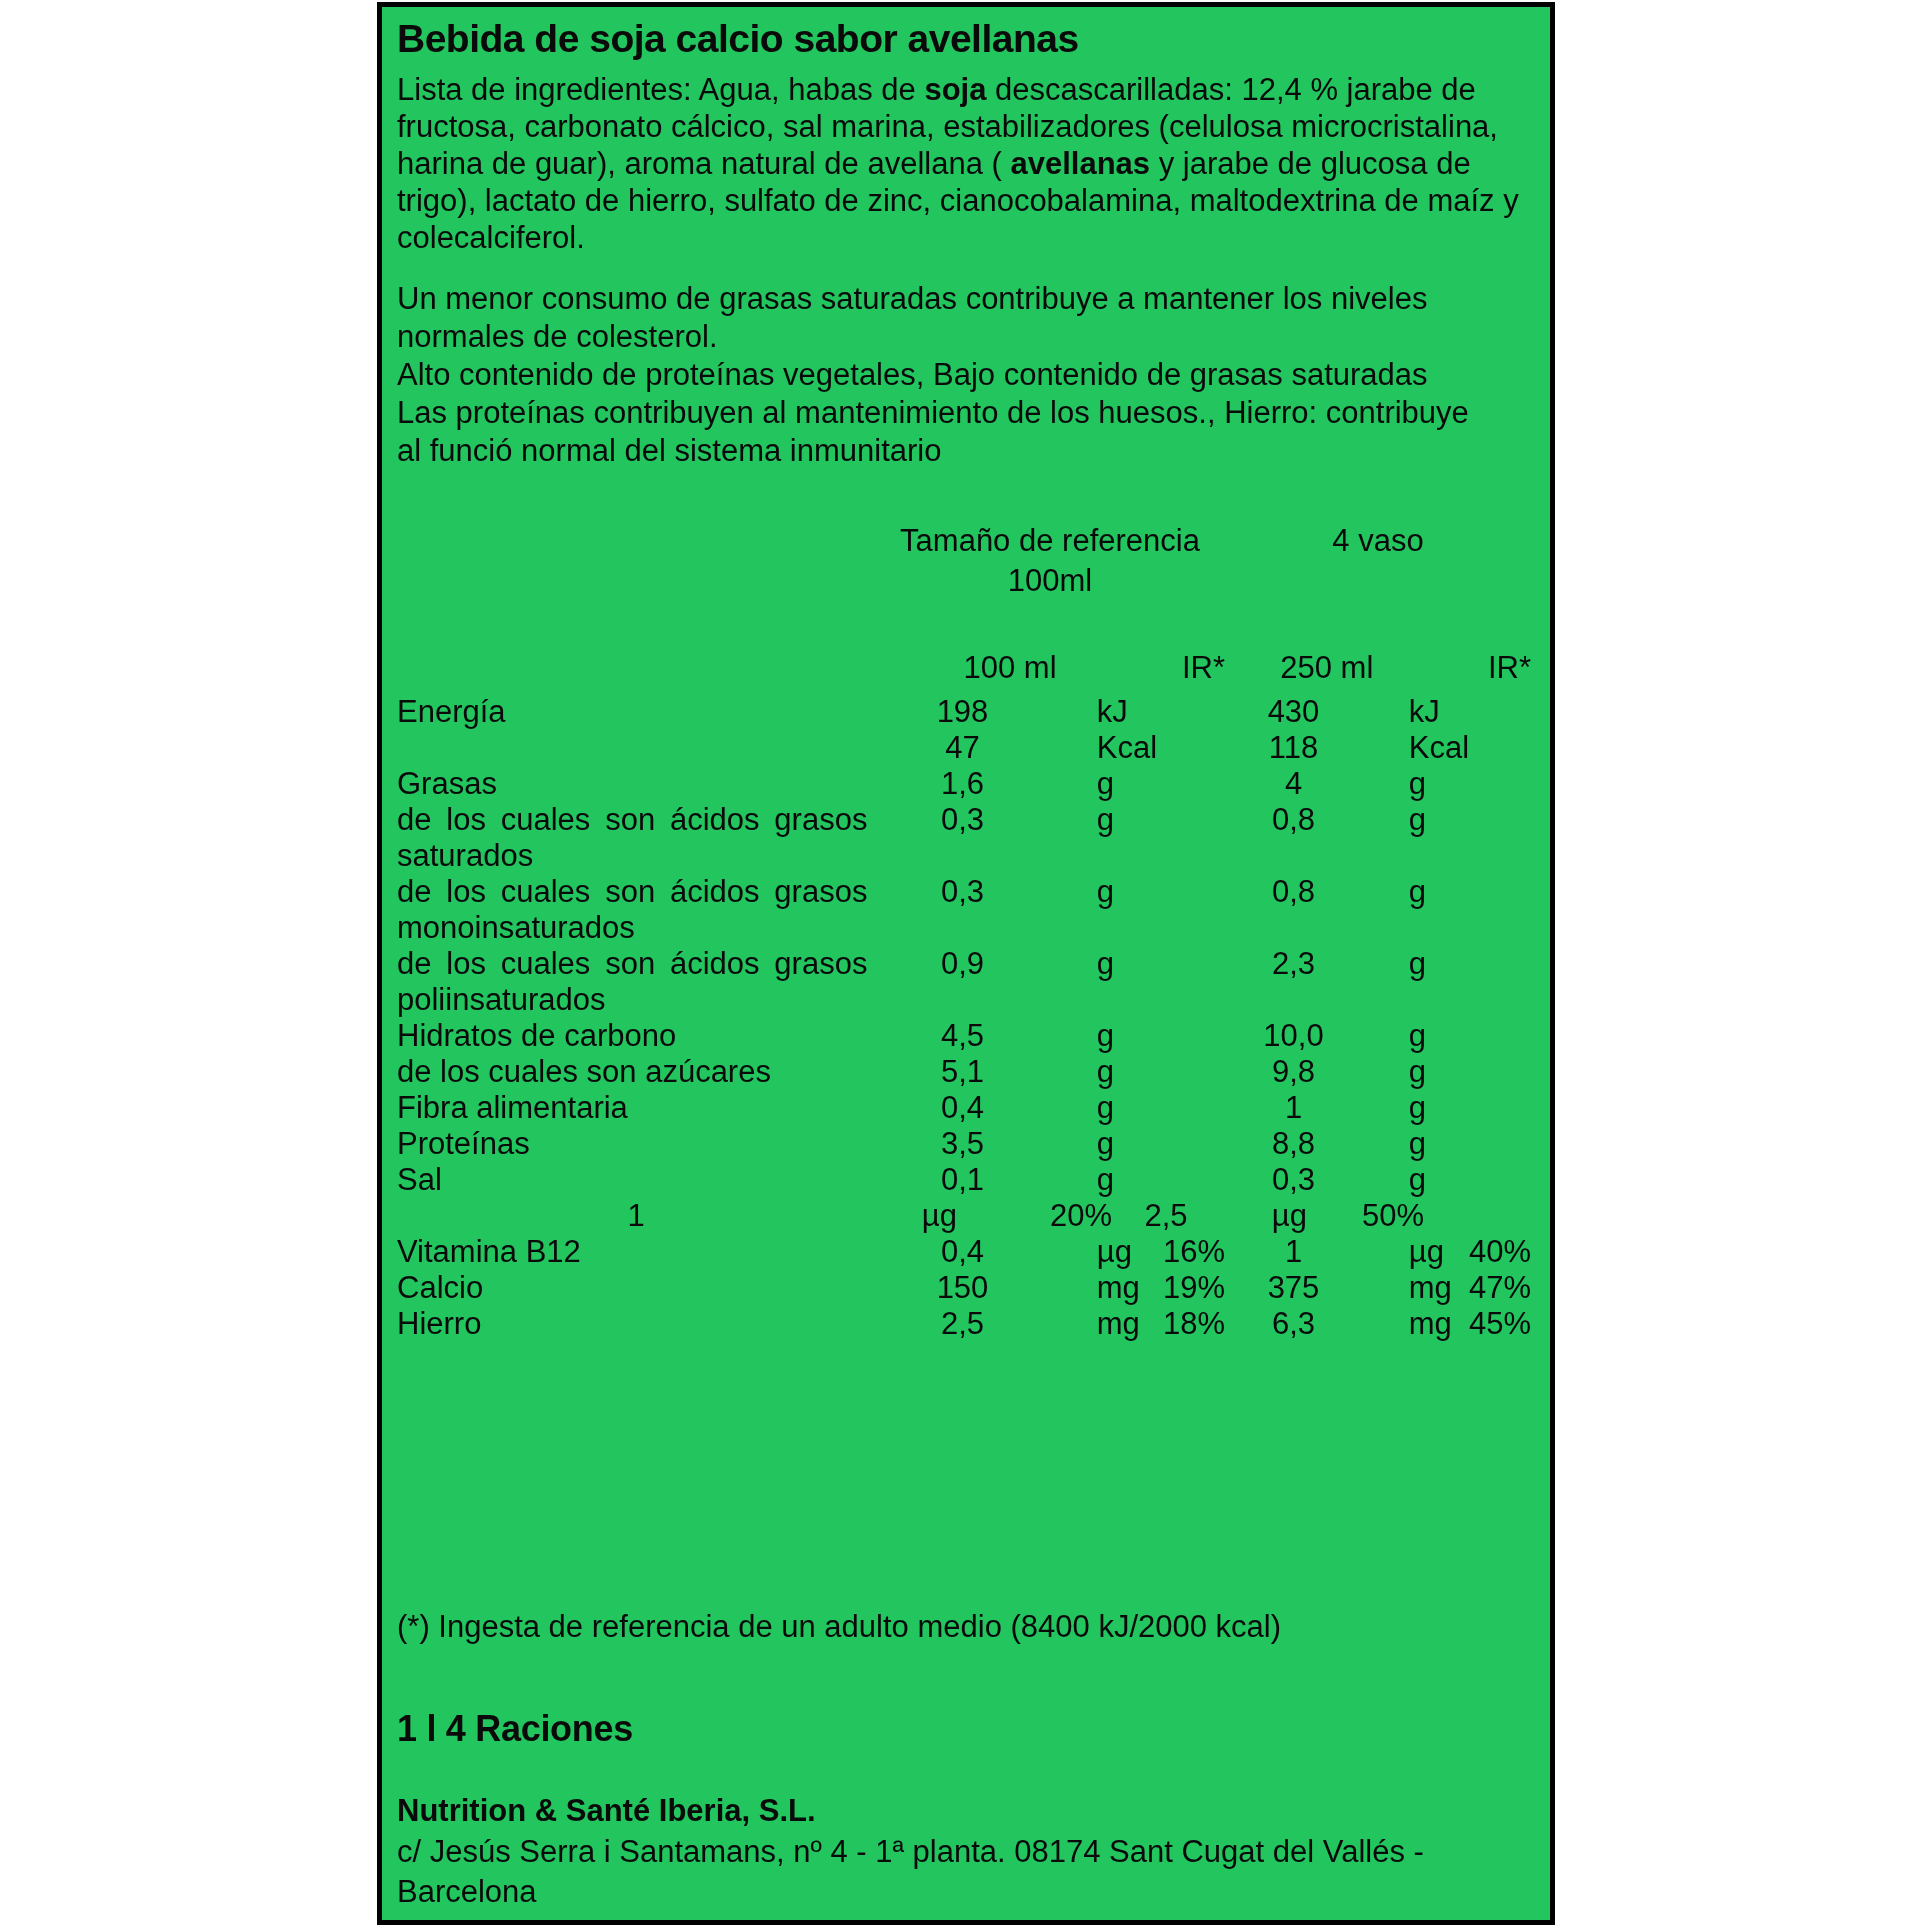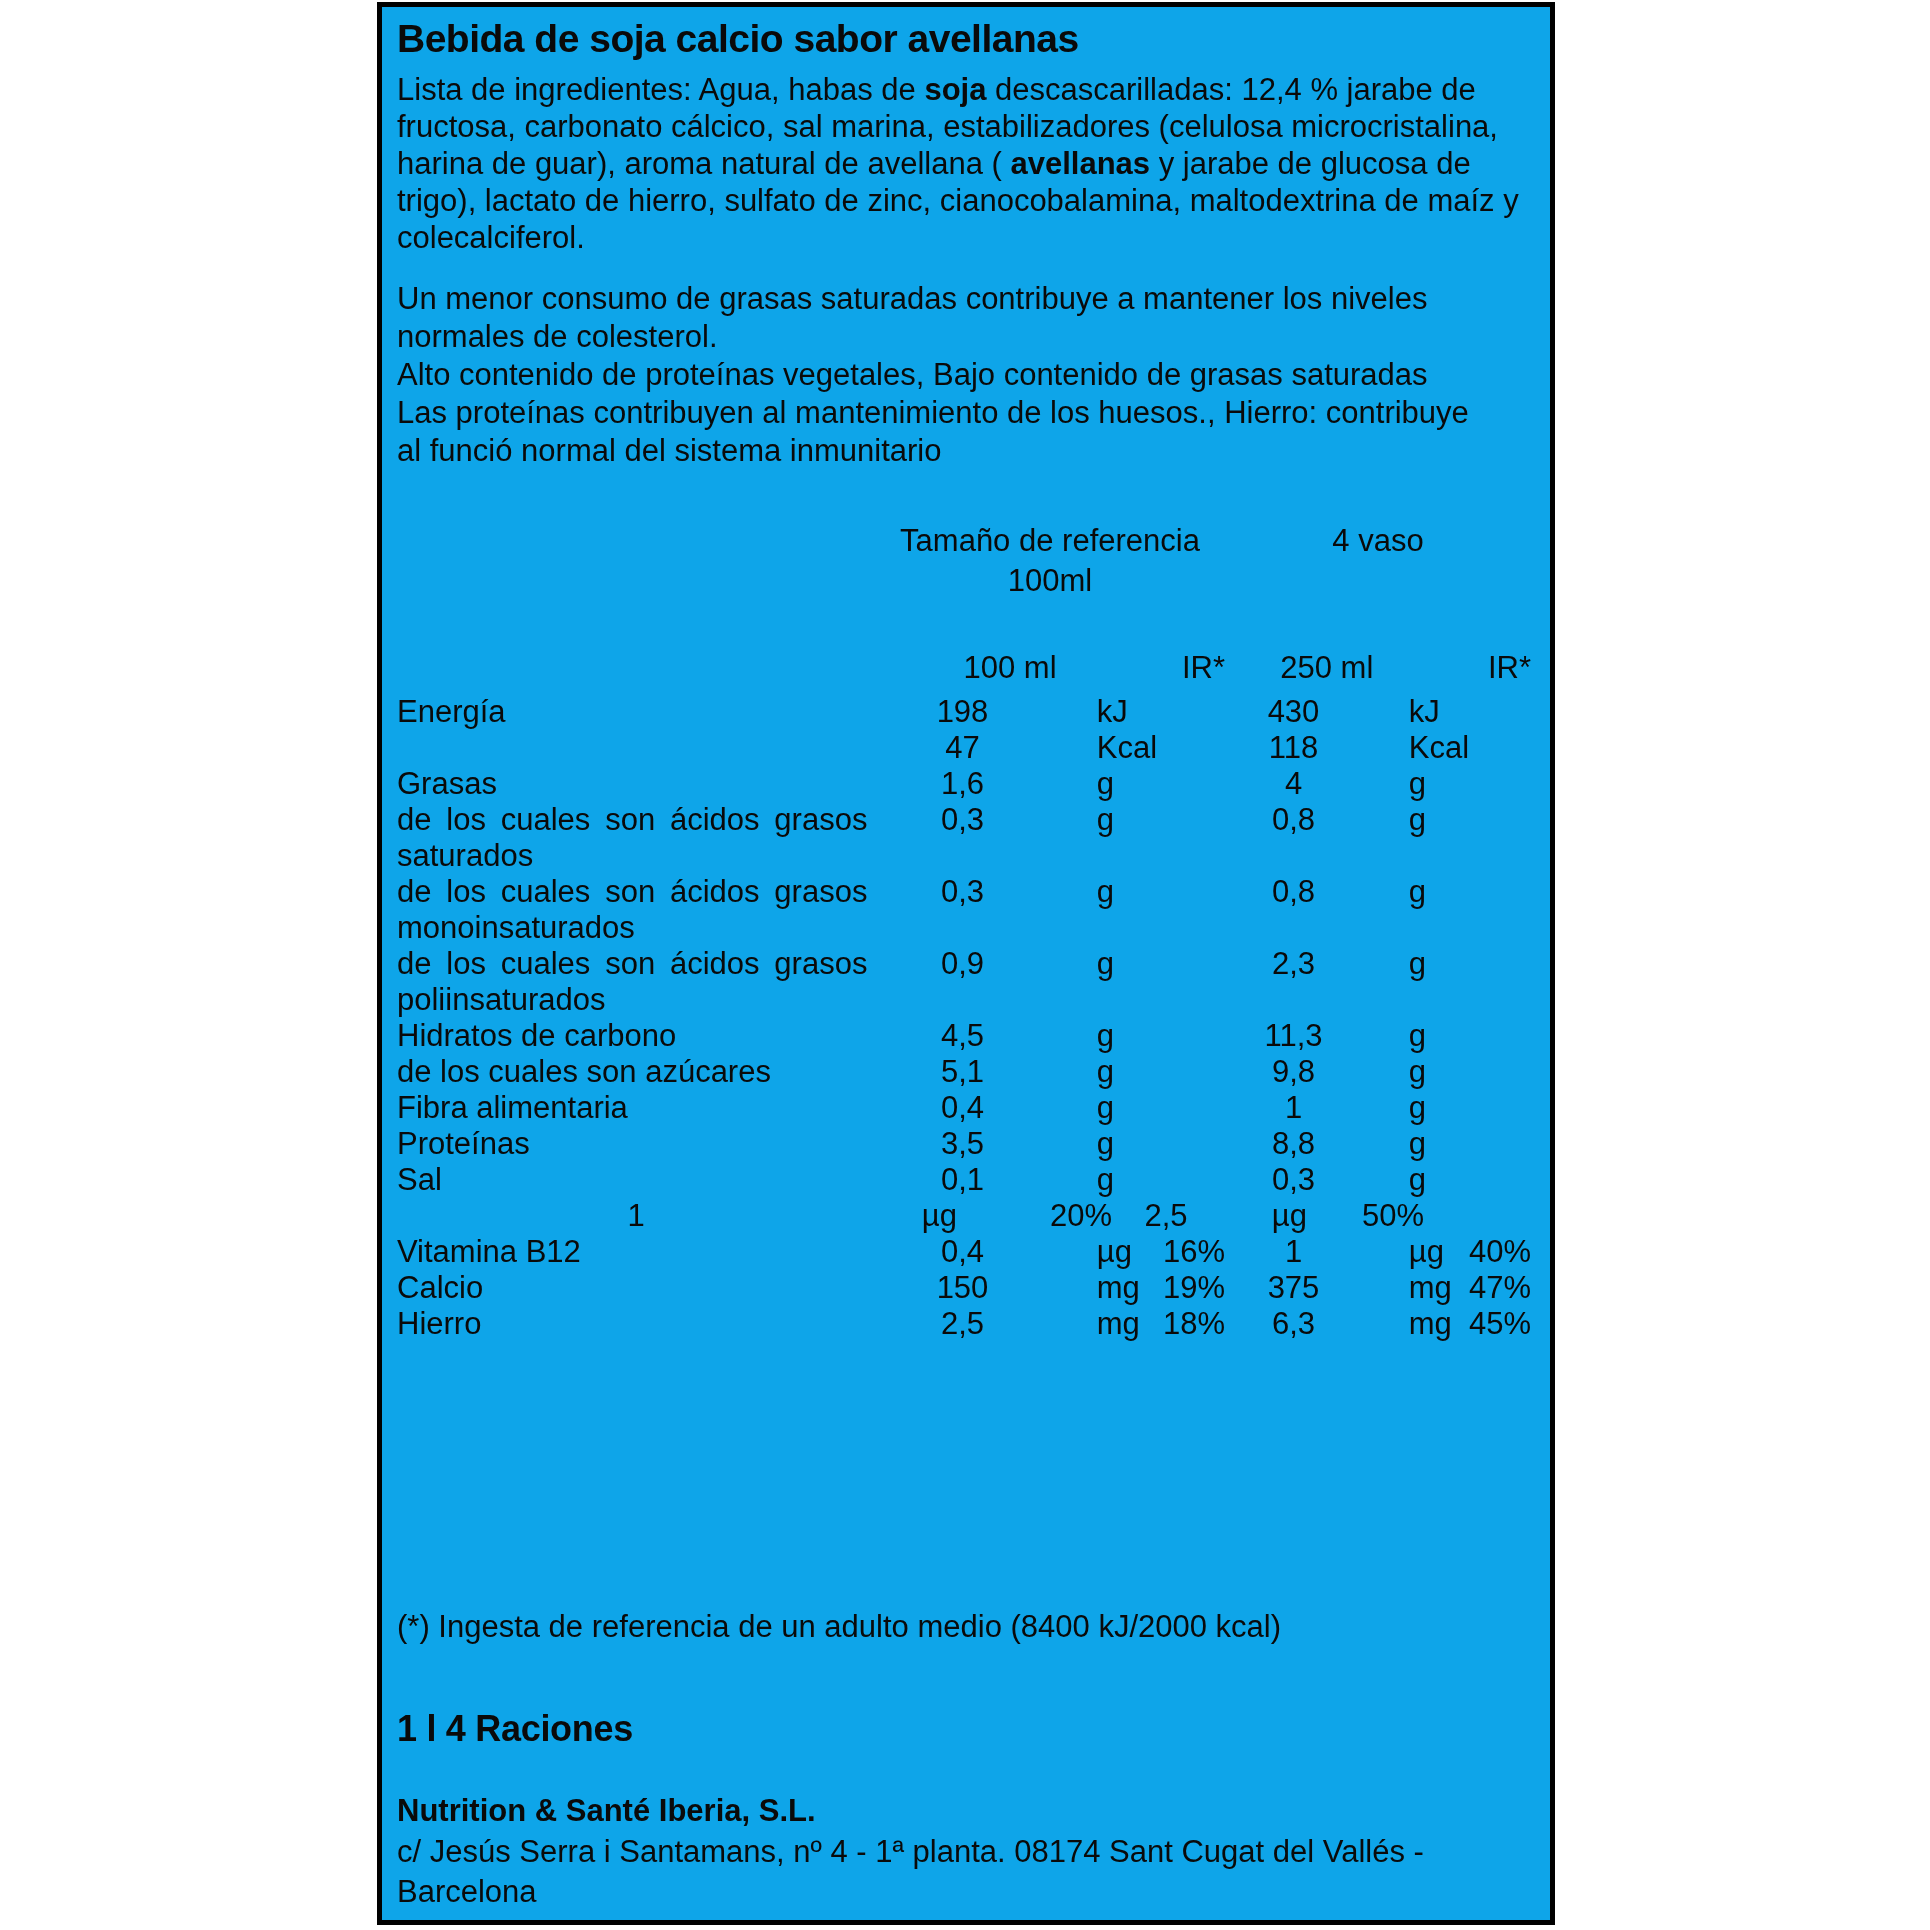--- a/index.html
+++ b/index.html
@@ -9,21 +9,21 @@
     font-family: "Liberation Sans", "DejaVu Sans", sans-serif;
     color: #0a0a0a;
   }
   .page { position: relative; width: 1931px; height: 1931px; background: #fff; overflow: hidden; }
 
   .label-box {
     position: absolute;
     left: 377px; top: 1.9px;
     width: 1178px; height: 1923px;
     border: 5.7px solid #000;
-    background: #0ea5e9;
+    background: #22c55e;
     padding: 0 15px;
   }
 
   .title {
     margin-top: 9.5px;
     font-size: 39px;
     font-weight: bold;
     line-height: 45px;
     letter-spacing: -0.5px;
   }
@@ -178,21 +178,21 @@
             <div class="c-num">2,3</div>
             <div class="c-unit">g</div>
             <div class="c-ir"></div>
           </div>
 
           <div class="nrow">
             <div class="c-label">Hidratos de carbono</div>
             <div class="c-num">4,5</div>
             <div class="c-unit">g</div>
             <div class="c-ir"></div>
-            <div class="c-num">11,3</div>
+            <div class="c-num">10,0</div>
             <div class="c-unit">g</div>
             <div class="c-ir"></div>
           </div>
 
           <div class="nrow">
             <div class="c-label">de los cuales son azúcares</div>
             <div class="c-num">5,1</div>
             <div class="c-unit">g</div>
             <div class="c-ir"></div>
             <div class="c-num">9,8</div>

